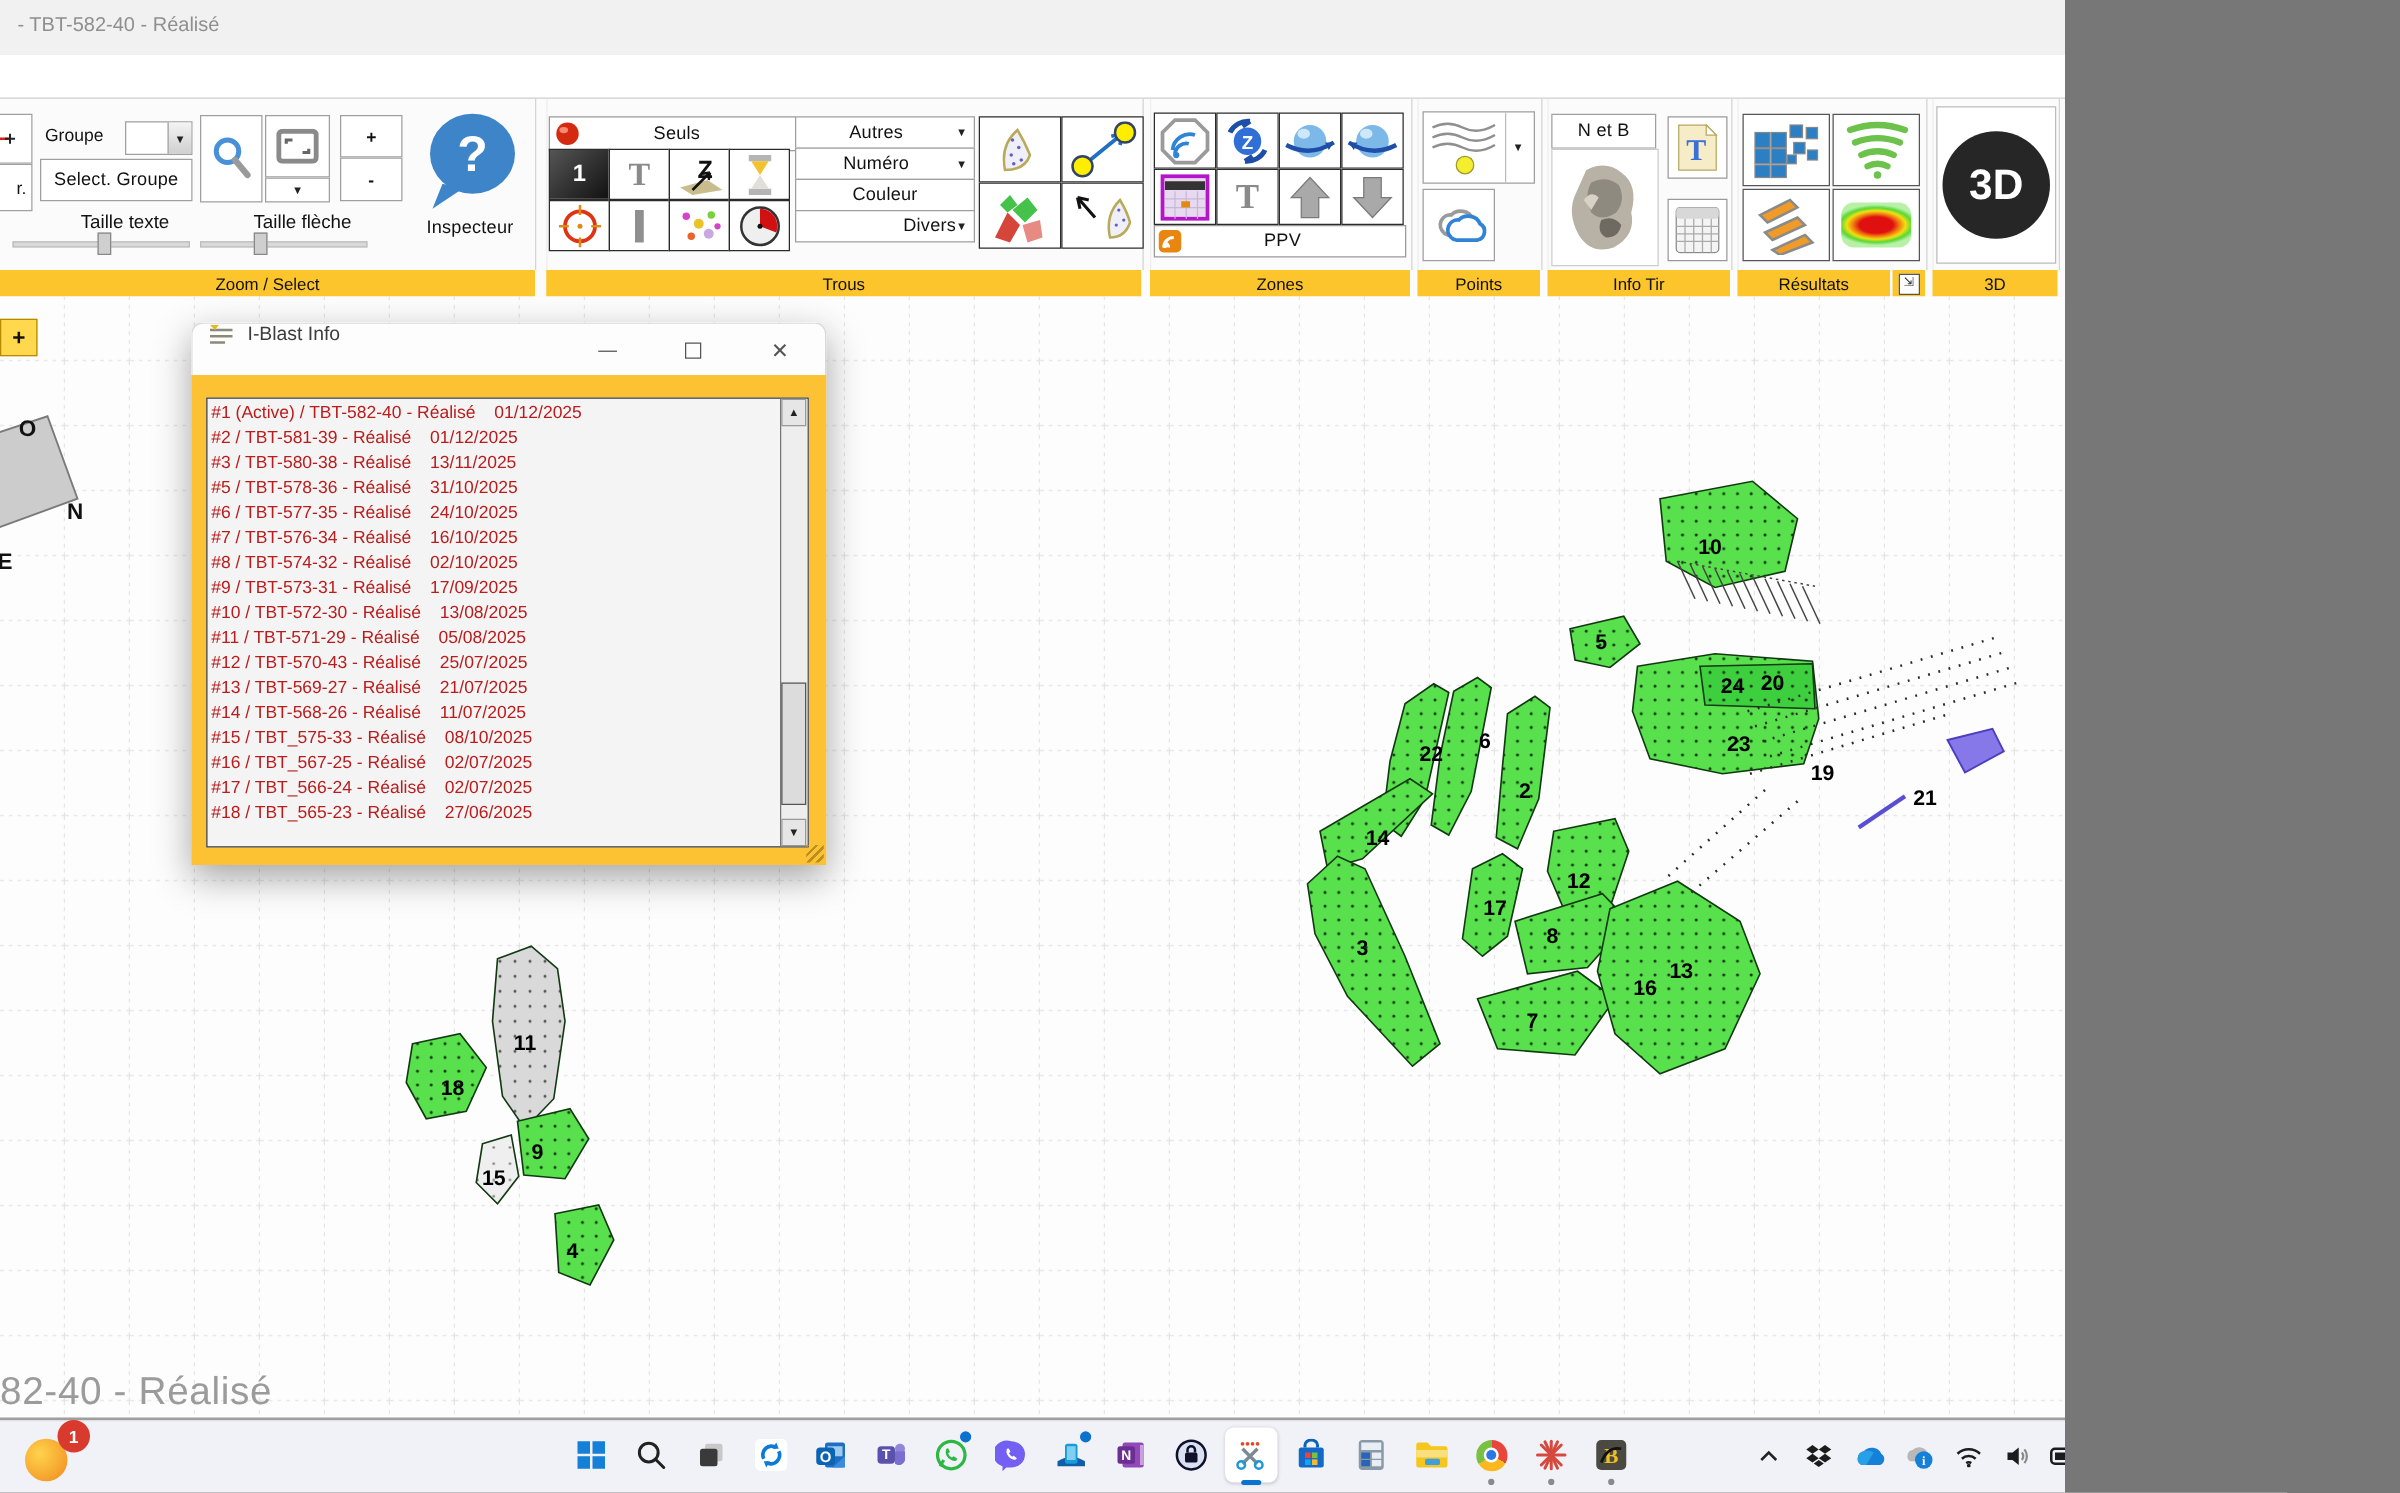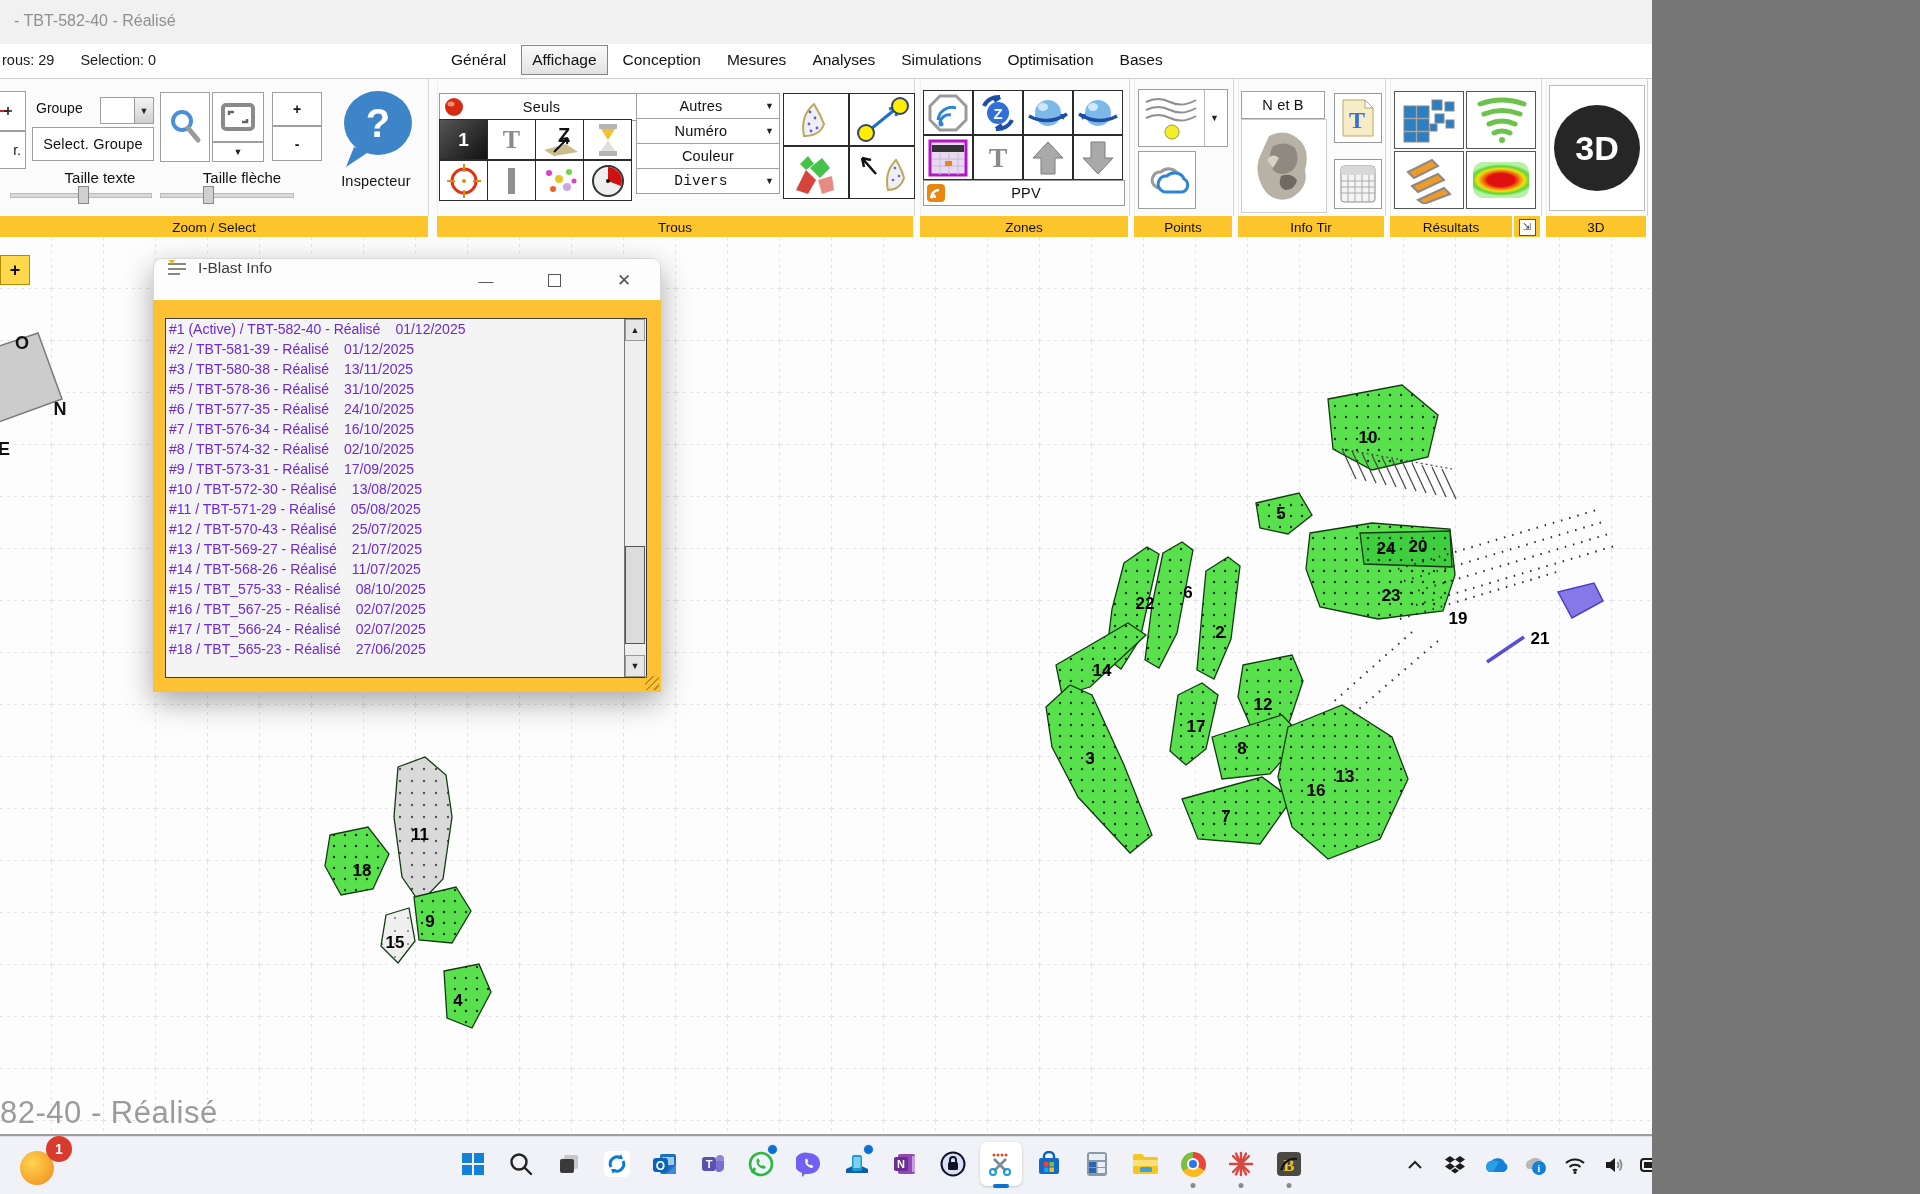--- a/index.html
+++ b/index.html
@@ -36,21 +36,21 @@
   
   #infowin{left:153px;top:21px;width:508px;height:434px;box-shadow:0 10px 30px rgba(0,0,0,.35);
            border-radius:9px 9px 0 0;}
   #infowin-title{position:absolute;left:0;top:0;width:100%;height:42px;background:#fdfdfd;border-radius:9px 9px 0 0;
            border:1px solid #d9d9d9;border-bottom:none;box-sizing:border-box;display:flex;}
   #infowin-title .t{font-size:15.5px;color:#3d3d3d;margin-left:10px;}
   .winbtn{position:absolute;top:10px;width:24px;height:22px;display:flex;align-items:center;justify-content:center;color:#555;font-size:15px;}
   #infowin-body{position:absolute;left:0;top:42px;width:100%;height:392px;background:#fcc233;box-sizing:border-box;}
   #bl-list{position:absolute;left:12px;top:18px;width:482px;height:360px;background:#f4f4f4;border:1px solid #3a3a3a;
            box-sizing:border-box;overflow:hidden;}
-  .blrow{height:20px;line-height:20px;white-space:nowrap;padding-left:3px;font-size:14px;color:#6d28d9;}
+  .blrow{height:20px;line-height:20px;white-space:nowrap;padding-left:3px;font-size:14px;color:#b91c1c;}
   .blrow .dt{margin-left:15px;}
   #bl-scroll{position:absolute;right:0;top:0;width:21px;height:100%;background:#eee;border-left:1px solid #777;}
   .sbtn{position:absolute;left:0;width:20px;height:22px;background:#e6e6e6;border:1px solid #999;box-sizing:border-box;
         display:flex;align-items:center;justify-content:center;font-size:9px;color:#222;}
   #bl-thumb{position:absolute;left:0;top:227px;width:20px;height:98px;background:#dcdcdc;border:1px solid #555;box-sizing:border-box;}
   #grip{position:absolute;right:2px;bottom:2px;width:14px;height:14px;
         background:repeating-linear-gradient(135deg,#b98f1f 0 2px,transparent 2px 5px);}
   
   #taskbar{left:0;top:1136px;width:1920px;height:58px;background:#f1f2f7;border-top:1px solid #dfe0e5;}
   #tb-center{position:absolute;left:452px;top:5px;display:flex;gap:6px;}
@@ -69,36 +69,20 @@
 <body>
 
 <div id="app">
 
   <div id="titlebar" class="abs">
     <div id="title-text" class="abs">- TBT-582-40 - Réalisé</div>
     <div class="abs wctl" style="left:1846px;top:8px;">—</div>
     <div class="abs" style="left:1904px;top:6px;width:16px;height:20px;border:1px solid #9a9a9a;background:#fafafa;"></div>
   </div>
 
-  <div id="menurow" class="abs">
-    <div id="statusbar" class="abs">
-      <span>rous: 29</span>
-      <span>Selection: 0</span>
-    </div>
-    <div id="tabs" class="abs">
-        <div class="tab">Général</div>
-        <div class="tab active">Affichage</div>
-        <div class="tab">Conception</div>
-        <div class="tab">Mesures</div>
-        <div class="tab">Analyses</div>
-        <div class="tab">Simulations</div>
-        <div class="tab">Optimisation</div>
-        <div class="tab">Bases</div>
-      </div>
-  </div>
 
   <div id="ribbon" class="abs">
 
     <div class="rgroup" style="left:0;width:428px;border-left:none;">
       <div class="rbtn" style="left:-20px;top:12px;width:46px;height:40px;">
         <svg width="24" height="10">
             <line x1="0" y1="5" x2="16" y2="5" stroke="#cc2222" stroke-width="2"></line>
             <path d="M17 1 v8 M13 5 h8" stroke="#222" stroke-width="1.6"></path>
           </svg>
       </div>
@@ -201,21 +185,21 @@
           <span class="ddarrow" style="margin-right:5px;">▼</span>
         </div>
       <div class="rbtn comiclike" style="left:198px;top:39px;width:144px;height:26px;">
         <span style="flex:1;text-align:center;">Numéro</span>
           <span class="ddarrow" style="margin-right:5px;">▼</span>
         </div>
       <div class="rbtn comiclike" style="left:198px;top:64px;width:144px;height:26px;">
         <span>Couleur</span>
         </div>
       <div class="rbtn comiclike" style="left:198px;top:89px;width:144px;height:26px;">
-        <span style="flex:1;text-align:center;font-family:Liberation Mono, monospace;">Divers</span>
+        <span style="flex:1;text-align:right;">Divers</span>
           <span class="ddarrow" style="margin-right:5px;">▼</span>
         </div>
       <div class="cell" style="left:345px;top:14px;width:66px;height:53px;">
         <svg width="52" height="44">
             <path d="M14 38 Q10 18 24 6 Q30 16 34 26 Q30 38 14 38 Z" fill="#efeff8" stroke="#b9a95a" stroke-width="2"></path>
             <g fill="#6a5acd">
               <circle cx="20" cy="14" r="1.4"></circle>
               <circle cx="25" cy="20" r="1.4"></circle>
               <circle cx="19" cy="26" r="1.4"></circle>
               <circle cx="27" cy="30" r="1.4"></circle>

